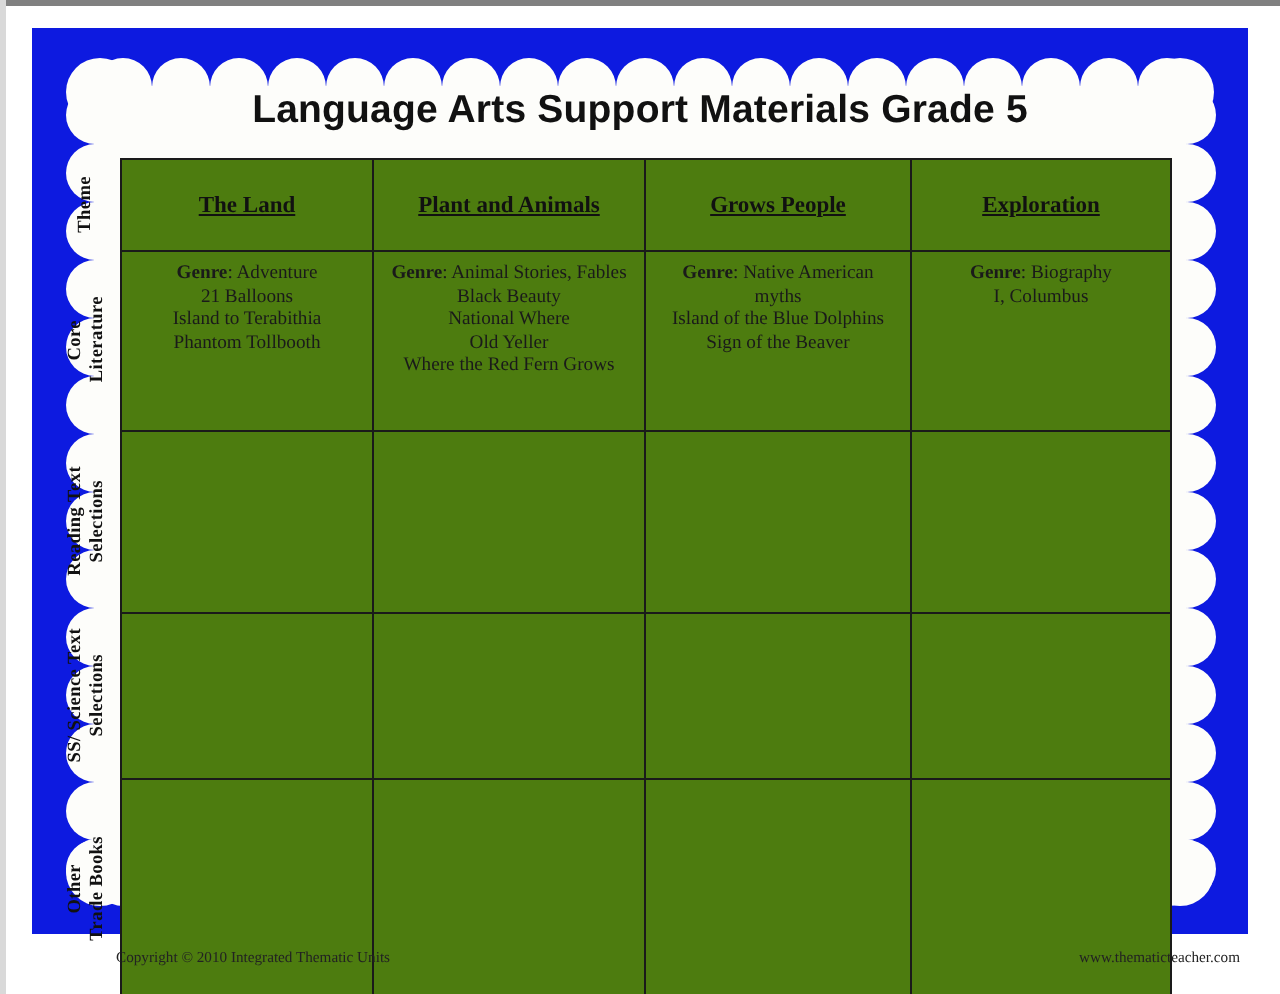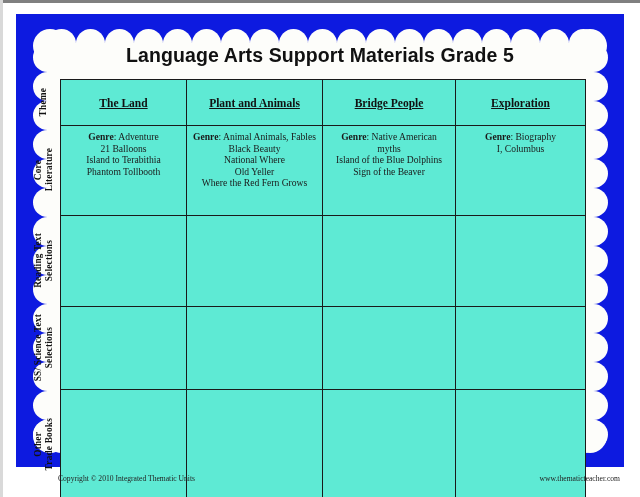--- a/index.html
+++ b/index.html
@@ -118,21 +118,21 @@
     left: 60px;
     top: 79px;
     width: 525px;
     border-collapse: collapse;
     table-layout: fixed;
   }
   #planner td {
     border: 1.6px solid #1a1a1a;
     vertical-align: top;
     padding: 0;
-    background: #5eead4;
+    background: #4d7c0f;
   }
   #planner col.c1 { width: 126px; }
   #planner col.c2 { width: 136px; }
   #planner col.c3 { width: 133px; }
   #planner col.c4 { width: 130px; }
 
   .col-head {
     text-align: center;
     font-weight: bold;
     font-size: 11.5px;
@@ -330,32 +330,32 @@
     <colgroup>
       <col class="c1">
         <col class="c2">
         <col class="c3">
         <col class="c4">
     </colgroup>
     <tbody id="planner-body">
         <tr class="r-theme">
           <td class="col-head"><span>The Land</span></td>
           <td class="col-head"><span>Plant and Animals</span></td>
-          <td class="col-head"><span>Bridge People</span></td>
+          <td class="col-head"><span>Grows People</span></td>
           <td class="col-head"><span>Exploration</span></td>
         </tr>
         <tr class="r-core">
           <td class="cell-body">
             <div><span class="genre-label">Genre</span><span>:  Adventure</span></div>
             <span class="entry">21 Balloons</span>
             <span class="entry">Island to Terabithia</span>
             <span class="entry">Phantom Tollbooth</span>
           </td>
           <td class="cell-body">
-            <div><span class="genre-label">Genre</span><span>:  Animal Animals, Fables</span></div>
+            <div><span class="genre-label">Genre</span><span>:  Animal Stories, Fables</span></div>
             <span class="entry">Black Beauty</span>
             <span class="entry">National Where</span>
             <span class="entry">Old Yeller</span>
             <span class="entry">Where the Red Fern Grows</span>
           </td>
           <td class="cell-body">
             <div><span class="genre-label">Genre</span><span>:  Native American</span></div>
             <span class="entry">myths</span>
             <span class="entry">Island of the Blue Dolphins</span>
             <span class="entry">Sign of the Beaver</span>

